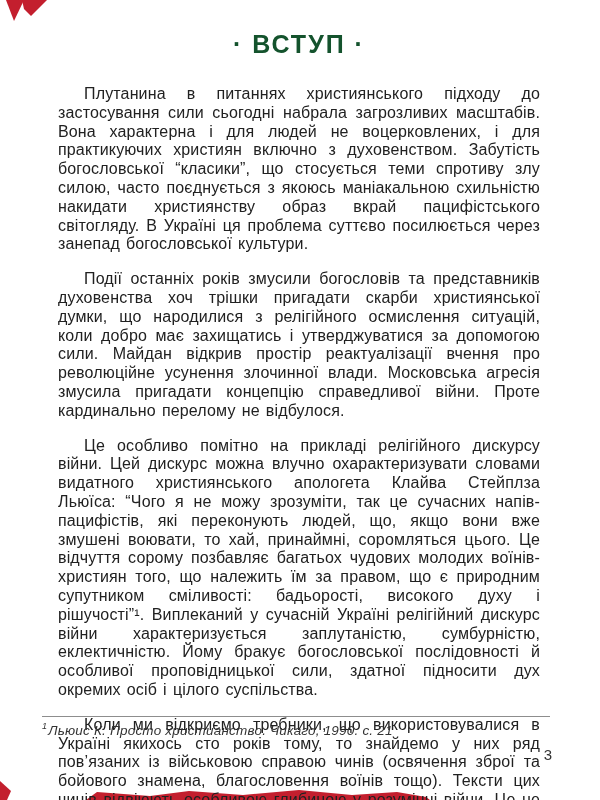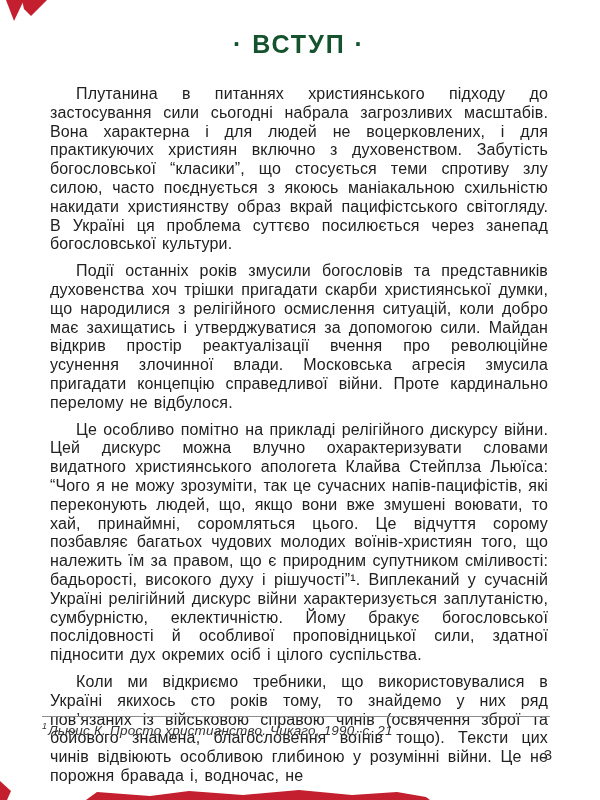--- a/index.html
+++ b/index.html
@@ -23,21 +23,21 @@
   }
   .page-title {
     margin: 30px 0 26px 0;
     text-align: center;
     font-size: 25px;
     font-weight: bold;
     letter-spacing: 2px;
     color: #14532d;
   }
   .body-text p {
-    margin: 8px;
+    margin: 16px;
     font-size: 16px;
     line-height: 18.8px;
     text-align: justify;
     text-indent: 26px;
     letter-spacing: 0.15px;
     word-spacing: 1.5px;
     color: #212121;
     hyphens: auto;
   }
   .footnote-block {

